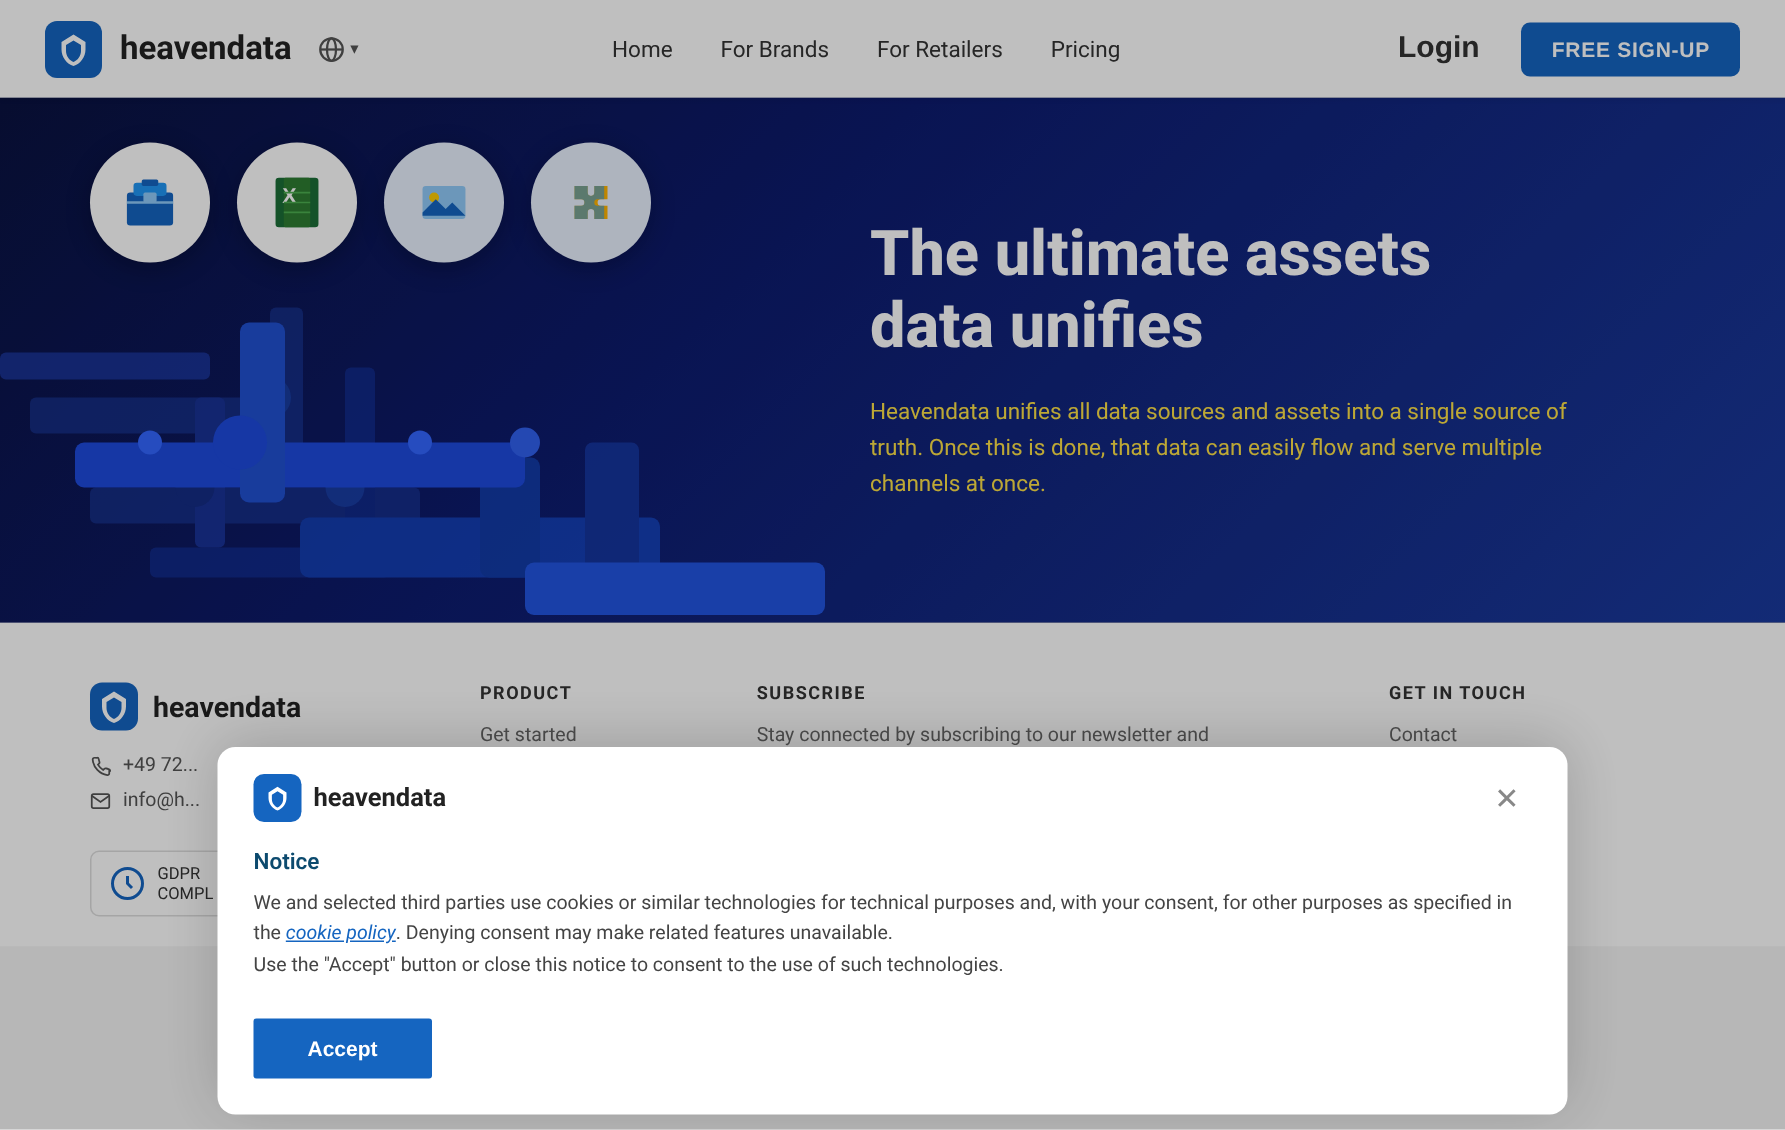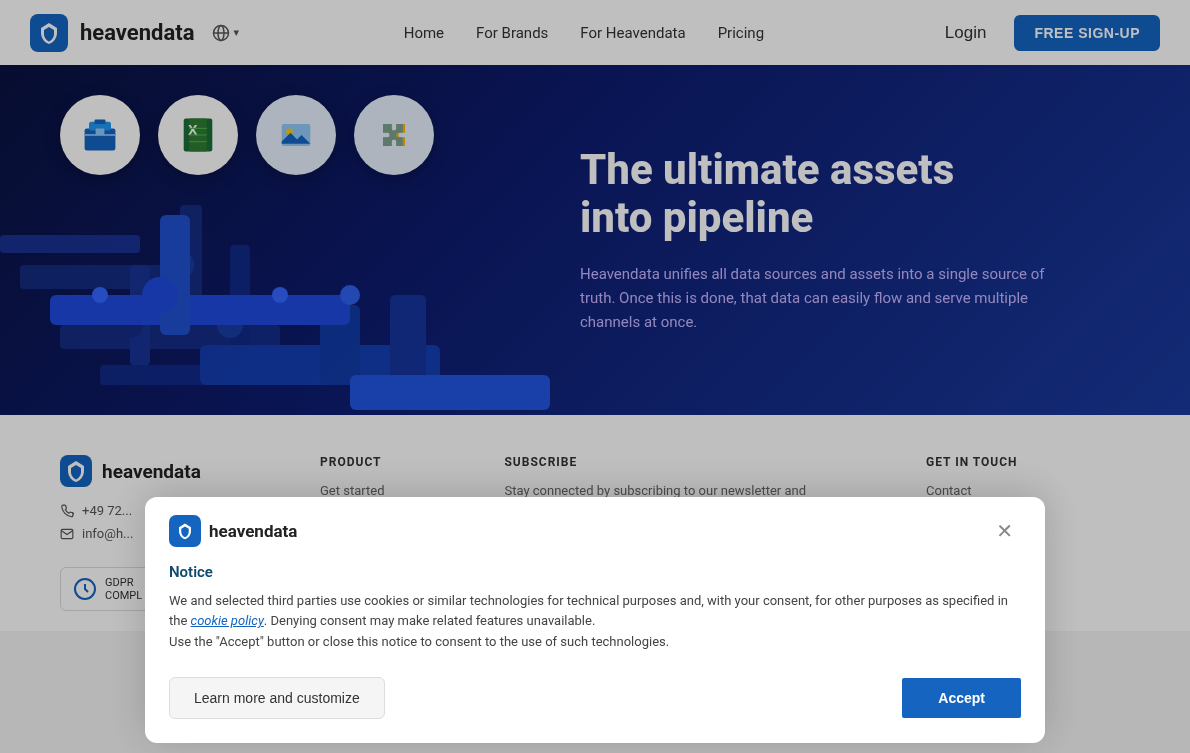--- a/index.html
+++ b/index.html
@@ -33,21 +33,21 @@
       color: #555; font-size: 14px; margin-left: 6px;
     }
     .navbar-nav { display: flex; align-items: center; gap: 32px; }
     .nav-link {
       text-decoration: none; color: #333; font-size: 15px;
       background: none; border: none; cursor: pointer;
     }
     .navbar-right { display: flex; align-items: center; gap: 12px; }
     .login-btn {
       background: none; border: none; cursor: pointer;
-      font-size: 17px; font-weight: 400; color: #333;
+      font-size: 20px; font-weight: 700; color: #333;
       padding: 8px 16px;
     }
     .signup-btn {
       background: #1565c0; color: #fff;
       border: none; border-radius: 6px;
       padding: 10px 20px; font-size: 14px; font-weight: 700;
       cursor: pointer; letter-spacing: 0.5px;
     }
 
     
@@ -67,21 +67,21 @@
       position: relative; z-index: 2;
       margin-left: 580px;
       max-width: 500px;
       padding: 40px 30px 40px 0;
     }
     .hero-title {
       font-size: 42px; font-weight: 800; color: #fff;
       line-height: 1.15; margin-bottom: 20px;
     }
     .hero-desc {
-      font-size: 15px; color: #c4b5fd; line-height: 1.6;
+      font-size: 15px; color: #fde047; line-height: 1.6;
     }
 
     
     .icon-circles {
       position: absolute; left: 60px; top: 30px;
       display: flex; gap: 18px; z-index: 3;
     }
     .icon-circle {
       width: 80px; height: 80px; border-radius: 50%;
       background: #fff;
@@ -194,21 +194,21 @@
           <ellipse cx="12" cy="12" rx="4" ry="10"></ellipse>
         <line x1="2" y1="12" x2="22" y2="12"></line>
       </svg>
       <span style="font-size:11px;">▾</span>
     </button>
   </div>
 
   <nav class="navbar-nav">
     <a href="#" class="nav-link">Home</a>
     <a href="#" class="nav-link">For Brands</a>
-    <a href="#" class="nav-link">For Heavendata</a>
+    <a href="#" class="nav-link">For Retailers</a>
     <a href="#" class="nav-link">Pricing</a>
   </nav>
 
   <div class="navbar-right">
     <button class="login-btn">Login</button>
     <button class="signup-btn">FREE SIGN-UP</button>
   </div>
 </nav>
 
 <section class="hero" style="min-height:350px;">
@@ -281,21 +281,21 @@
       <svg width="44" height="44" viewBox="0 0 40 40" fill="none">
         <path d="M10 10h8v4a2 2 0 0 0 4 0v-4h8v8h-4a2 2 0 0 0 0 4h4v8H22v-4a2 2 0 0 0-4 0v4H10V22h4a2 2 0 0 0 0-4h-4V10z" fill="#ffb300"></path>
         <path d="M22 10h6v8h-4a2 2 0 0 0 0 4h4v8H22v-4a2 2 0 0 0-4 0v4H10V22h4a2 2 0 0 0 0-4h-4V10h8v4a2 2 0 0 0 4 0v-4z" fill="#2196f3" opacity="0.6"></path>
       </svg>
     </div>
   </div>
 
   <div class="hero-content">
     <h1 class="hero-title">
       <span>The ultimate assets</span><br>
-      <span>into pipeline</span>
+      <span>data unifies</span>
     </h1>
     <p class="hero-desc">Heavendata unifies all data sources and assets into a single source of truth. Once this is done, that data can easily flow and serve multiple channels at once.</p>
   </div>
 </section>
 
 <section class="footer-section">
   <div class="footer-logo">
     <div class="footer-logo-row">
       <div class="logo-icon" style="width:32px;height:32px;">
         <svg viewBox="0 0 24 24" fill="white" width="18" height="18">
@@ -365,17 +365,16 @@
     <div class="cookie-body">
       <p class="cookie-notice-title">Notice</p>
       <p class="cookie-text">
         <span>We and selected third parties use cookies or similar technologies for technical purposes and, with your consent, for other purposes as specified in the</span>
         <a href="#">cookie policy</a><span>. Denying consent may make related features unavailable.</span>
         <br><span>Use the "Accept" button or close this notice to consent to the use of such technologies.</span>
       </p>
     </div>
 
     <div class="cookie-actions">
-      <button class="cookie-customize-btn">Learn more and customize</button>
       <button class="cookie-accept-btn">Accept</button>
     </div>
   </div>
 </div>
 
 </body></html>

